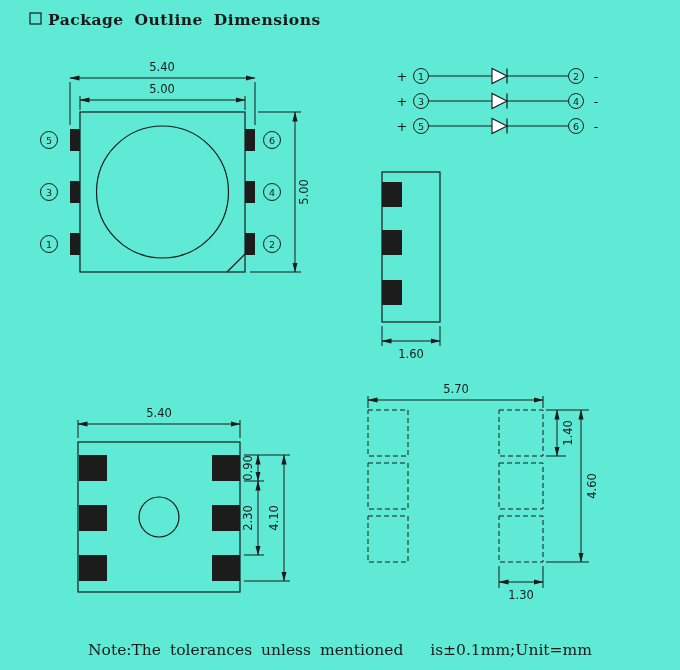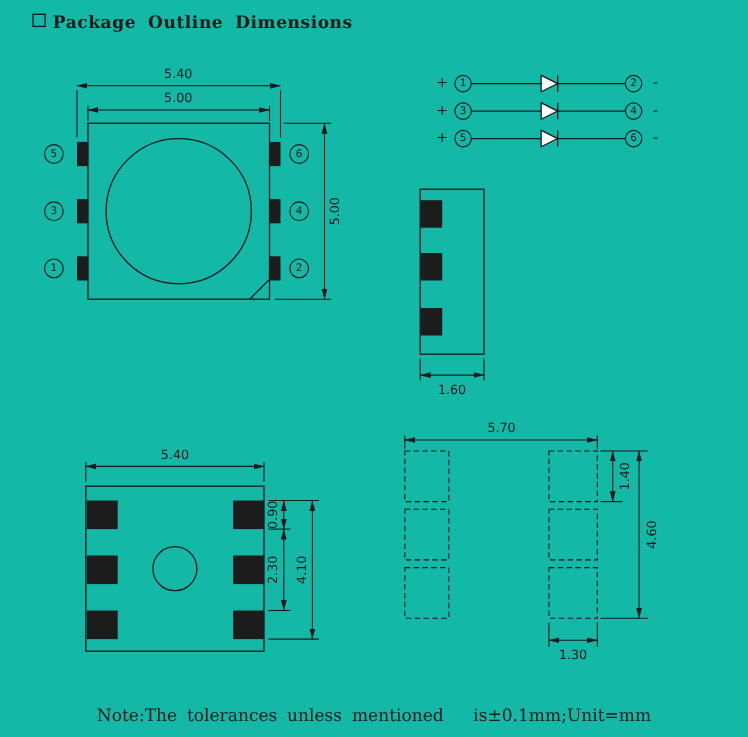--- a/index.html
+++ b/index.html
@@ -1,16 +1,16 @@
 <!DOCTYPE html>
 <html><head>
 <meta charset="utf-8">
 <style>
   html,body{margin:0;padding:0;background:#ffffff;}
-  #page{width:680px;height:670px;background:#14b8a6;position:relative;overflow:hidden;}
+  #page{width:680px;height:670px;background:#5eead4;position:relative;overflow:hidden;}
   svg{display:block;}
   
   .s  {stroke:#1a1a1a;stroke-width:1.2;fill:none;}
   .sd {stroke:#1a1a1a;stroke-width:1;fill:none;}
   .dash{stroke:#1a1a1a;stroke-width:1;fill:none;stroke-dasharray:5 3;}
   .pad{fill:#1c1c1c;stroke:none;}
   .wht{fill:#ffffff;stroke:#1a1a1a;stroke-width:1.1;}
   text{font-family:"DejaVu Sans",sans-serif;font-size:11.5px;fill:#1a1a1a;stroke:none;}
   .dimt{text-anchor:middle;}
   .cnumt{font-size:9.5px;text-anchor:middle;dominant-baseline:central;}

